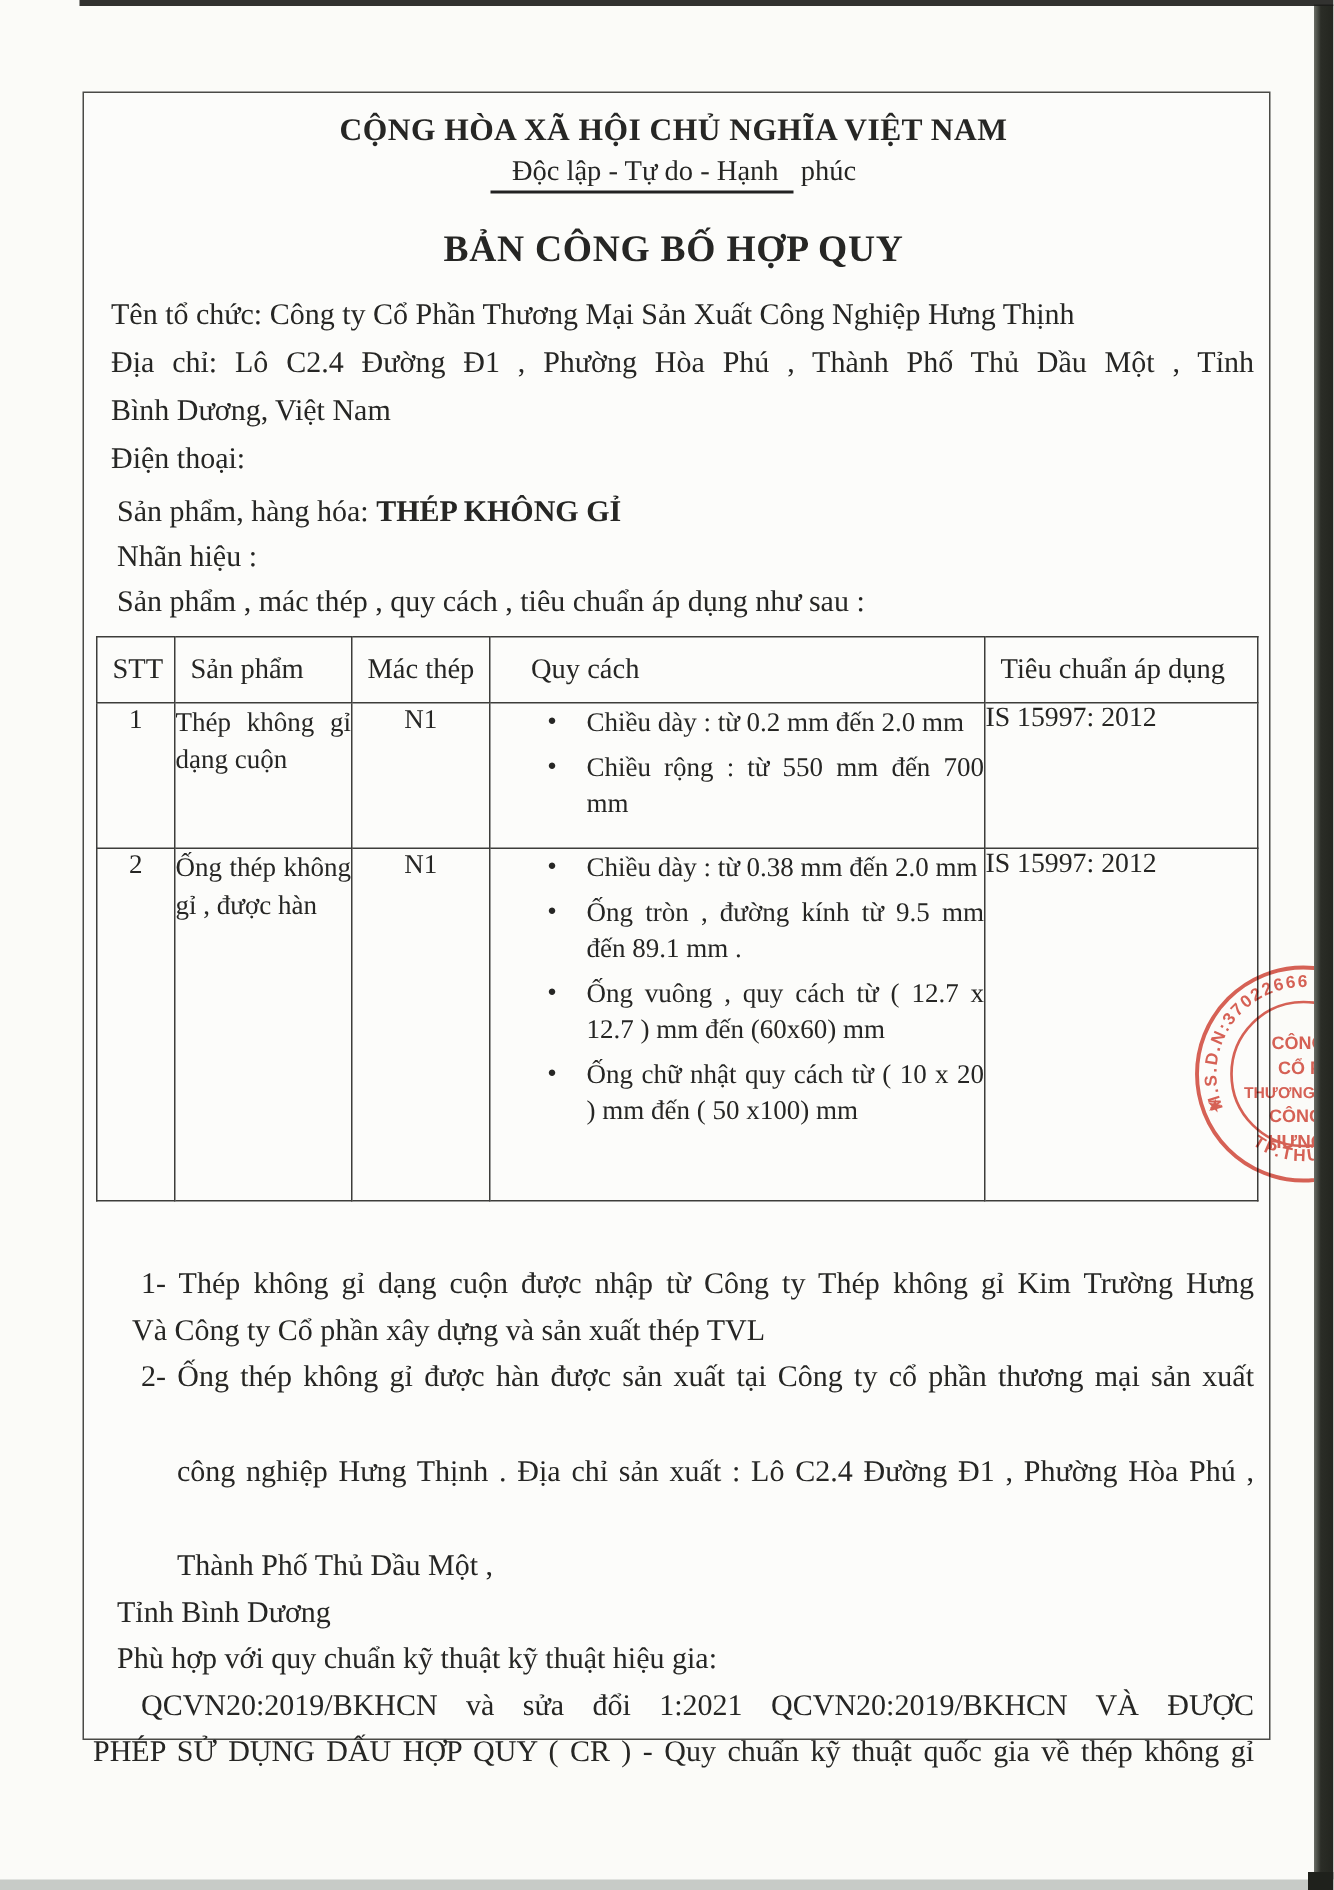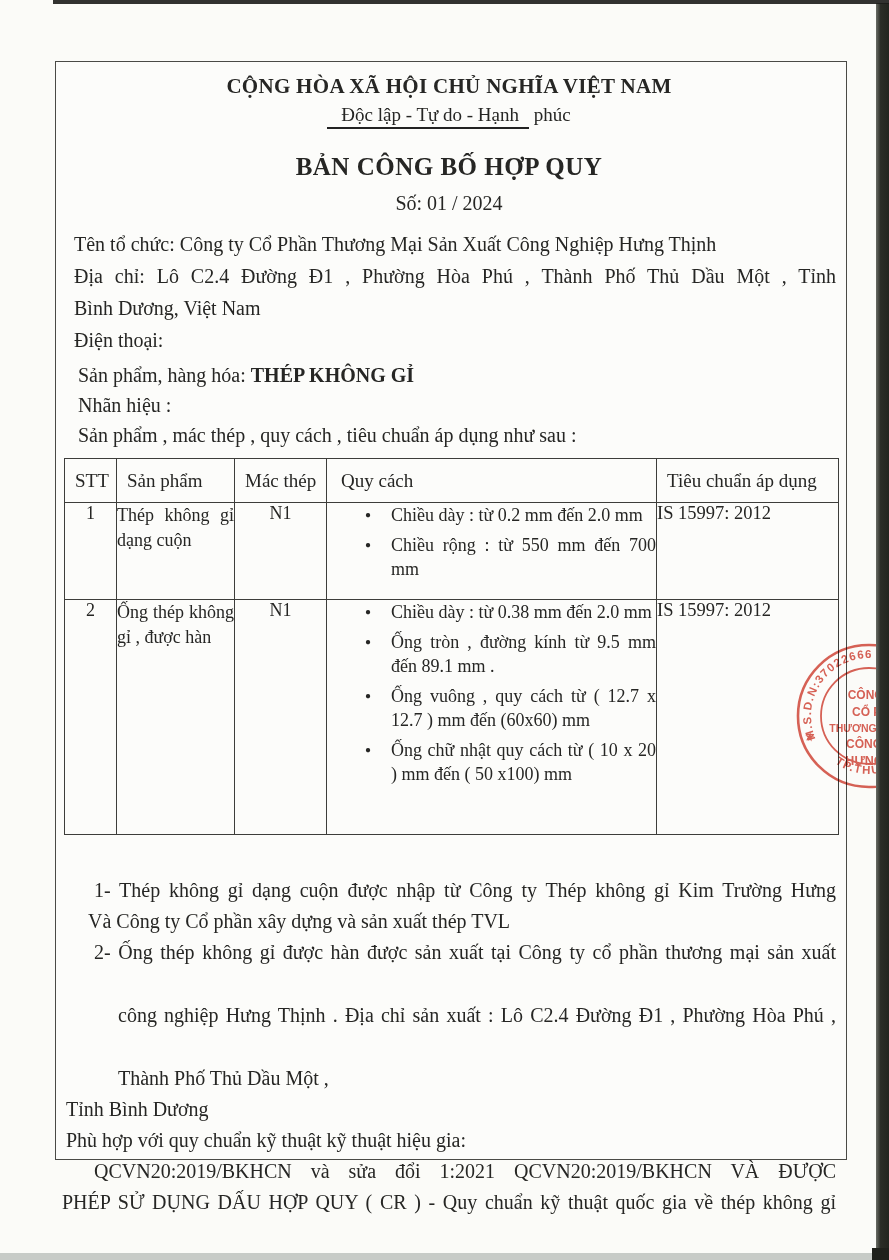--- a/index.html
+++ b/index.html
@@ -51,21 +51,21 @@
   td.cell-mt  { padding-top:9px; }
   td.cell-qc  { padding:8px 12px 6px 0; }
   td.cell-tc  { padding:8px 6px 0 10px; font-size:18.5px; }
   tr.r1 { height:97px; } tr.r2 { height:235px; }
   .qitem { display:flex; margin:0 0 5px 38px; line-height:24.5px; }
   .qitem::before { content:"●"; font-size:10px; line-height:24.5px; width:26px; flex:0 0 26px; }
   .qtext { flex:1; text-align:justify; }
 
   
   .notes { font-size:20px; line-height:31px; margin-top:40px; }
-  .ml32 { margin-left:32px; } .ml26 { margin-left:26px; } .ml56 { margin-left:56px;margin-top:32px; } .ml12 { margin-left:4px; }
+  .ml32 { margin-left:32px; } .ml26 { margin-left:26px; } .ml56 { margin-left:56px;margin-top:32px; } .ml12 { margin-left:16px; }
   .qcvn { margin-top:0; }
 
   
   .stamp-wrap { position:absolute; left:793px; top:641px; width:83px; height:152px; overflow:hidden; z-index:40;
                 mix-blend-mode:multiply; opacity:.93; }
   .stamp-wrap svg { overflow:visible; }
   .stamp-text { font-family:"Liberation Sans","DejaVu Sans",sans-serif; font-weight:bold; }
 </style>
 </head>
 <body>
@@ -75,21 +75,20 @@
 <div class="frame">
 
   <div class="center national-title">CỘNG HÒA XÃ HỘI CHỦ NGHĨA VIỆT NAM</div>
 
   <div class="center motto">
     <span class="ul">Độc lập - Tự do - Hạnh</span><span> phúc</span>
   </div>
 
   <div class="center doc-title">BẢN CÔNG BỐ HỢP QUY</div>
 
-  <div class="center doc-number">Số: 01 / 2024</div>
 
   <div class="bodytext org">
     <div>Tên tổ chức: Công ty Cổ Phần Thương Mại Sản Xuất Công Nghiệp Hưng Thịnh</div>
     <div class="jl">Địa chỉ: Lô C2.4 Đường Đ1 , Phường Hòa Phú , Thành Phố Thủ Dầu Một , Tỉnh</div>
     <div>Bình Dương, Việt Nam</div>
     <div>Điện thoại:</div>
   </div>
 
   <div class="bodytext sp-block">
     <div>
@@ -105,21 +104,21 @@
         <col style="width:118px">
         <col style="width:92px">
       <col style="width:330px">
         <col style="width:182px">
     </colgroup>
     <tbody>
         <tr>
       <th class="c">STT</th>
       <th>Sản phẩm</th>
       <th>Mác thép</th>
-      <th style="padding-left:14px">Quy cách</th>
+      <th style="padding-left:27px">Quy cách</th>
       <th>Tiêu chuẩn áp dụng</th>
     </tr>
     <tr class="r1">
       <td class="c cell-stt">1</td>
       <td class="cell-sp">Thép không gỉ dạng cuộn</td>
       <td class="c cell-mt">N1</td>
       <td class="cell-qc">
         <div class="qitem">
               <div class="qtext">Chiều dày : từ 0.2 mm đến 2.0 mm</div>
             </div>

